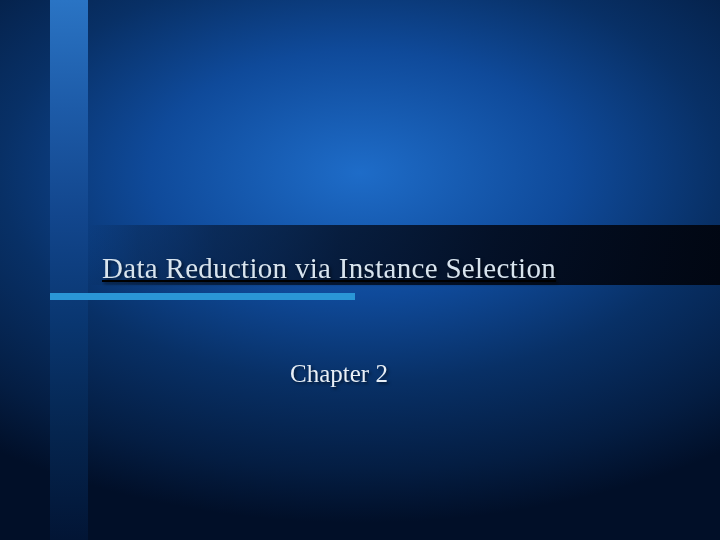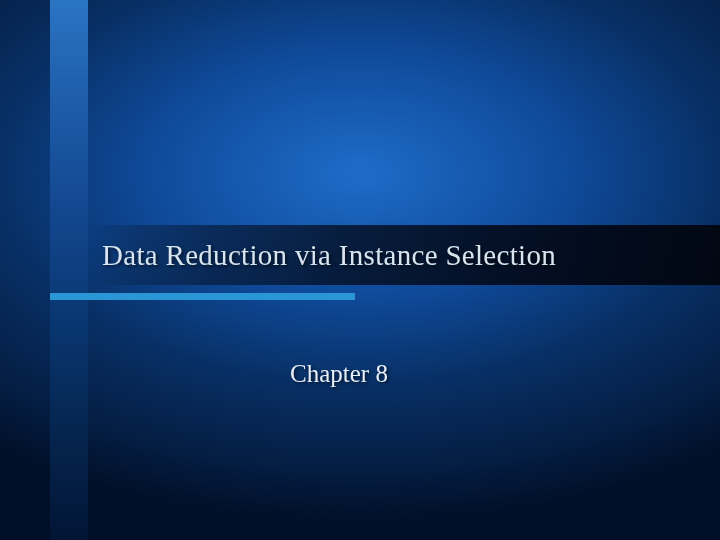--- a/index.html
+++ b/index.html
@@ -30,22 +30,23 @@
       width: 632px;
       height: 60px;
       background: linear-gradient(to right, 
         rgba(0,0,0,0) 0%, 
         rgba(8,24,48,0.35) 8%,
         rgba(5,18,40,0.6) 20%,
         rgba(3,12,30,0.78) 40%,
         rgba(2,8,22,0.88) 65%,
         rgba(1,5,15,0.95) 100%);
       display: flex;
-      align-items: center;
+      align-items: flex-end;
       padding-left: 14px;
+      text-decoration: underline;
     }
     .title-text {
       color: #d8e4ee;
       font-size: 29px;
       font-weight: 400;
       letter-spacing: 0.3px;
       text-shadow: 2px 2px 3px rgba(0,0,0,0.5);
     }
     .horizontal-line {
       position: absolute;
@@ -69,13 +70,13 @@
 <body>
 
 <div class="vertical-stripe"></div>
 
 <div class="title-bar">
   <span class="title-text">Data Reduction via Instance Selection</span>
 </div>
 
 <div class="horizontal-line"></div>
 
-<div class="subtitle">Chapter 8</div>
+<div class="subtitle">Chapter 2</div>
 
 </body></html>

